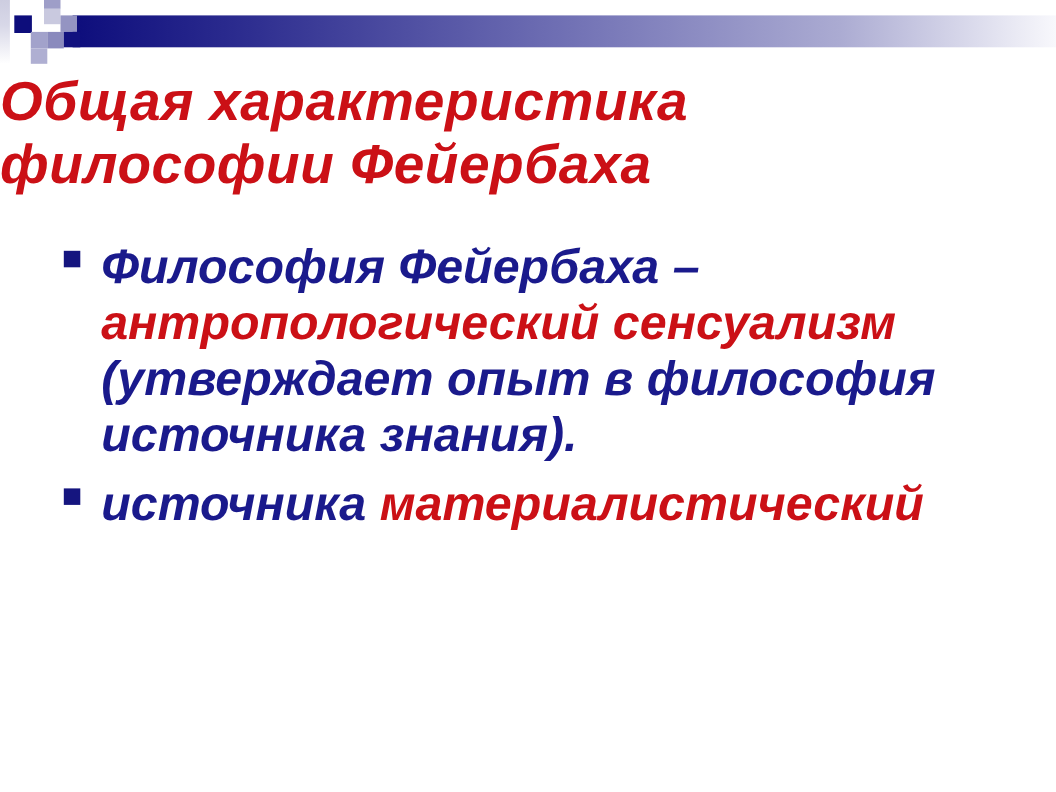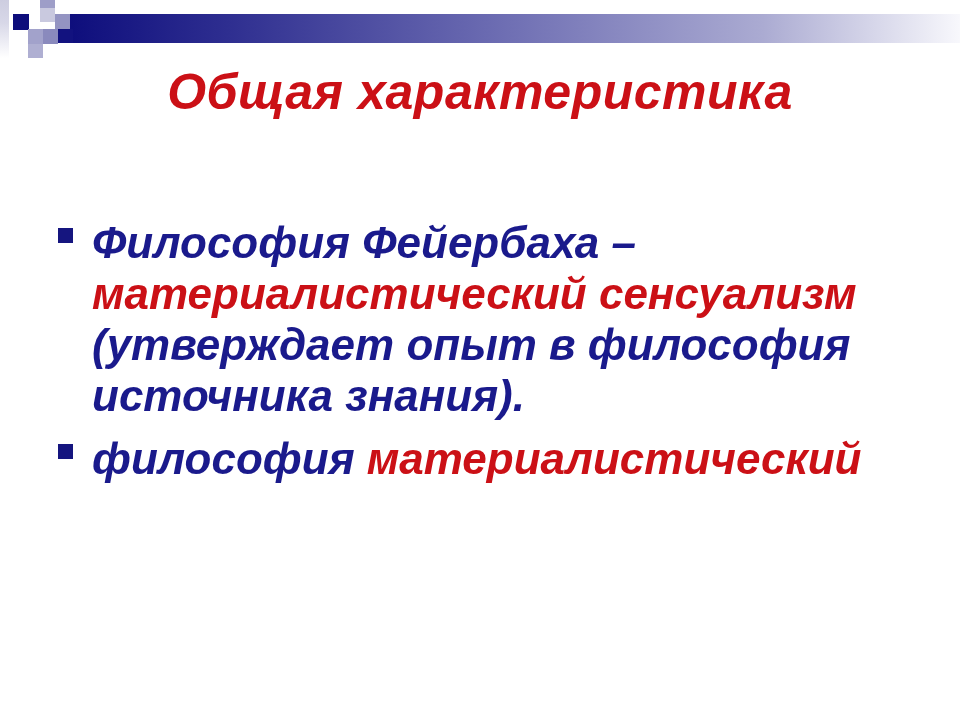--- a/index.html
+++ b/index.html
@@ -36,21 +36,21 @@
   .sq4 { left: 55px; top: 14px; width: 15px; height: 15px; background: #9494c2; }
   .sq5 { left: 28px; top: 29px; width: 15px; height: 15px; background: #a2a2cb; }
   .sq6 { left: 43px; top: 29px; width: 15px; height: 15px; background: #8a8abd; }
   .sq7 { left: 58px; top: 29px; width: 15px; height: 14px; background: #12127f; }
   .sq8 { left: 28px; top: 44px; width: 15px; height: 14px; background: #afafd2; }
 
   
   .title {
     position: absolute; left: 0; top: 64px;
     width: 960px;
-    text-align: center;
+    text-align: left;
     font-weight: bold; font-style: italic;
     font-size: 50px; line-height: 57px;
     color: var(--title-red);
     letter-spacing: 0.5px;
   }
 
   
   .content {
     position: absolute; left: 58px; top: 217px;
     width: 880px;
@@ -88,33 +88,34 @@
     <div class="deco-sq sq3"></div>
     <div class="deco-sq sq4"></div>
     <div class="deco-sq sq5"></div>
     <div class="deco-sq sq6"></div>
     <div class="deco-sq sq7"></div>
     <div class="deco-sq sq8"></div>
   </div>
 
   <div class="title">
     <div>Общая характеристика</div>
+    <div>философии Фейербаха</div>
   </div>
 
   <div class="content">
       <div class="bullet">
         <span class="marker"></span>
         <div class="btext">
           <div class="bline"><span class="seg-navy">Философия Фейербаха –</span></div>
-          <div class="bline"><span class="seg-red">материалистический сенсуализм</span></div>
+          <div class="bline"><span class="seg-red">антропологический сенсуализм</span></div>
           <div class="bline"><span class="seg-navy">(утверждает опыт в философия</span></div>
           <div class="bline"><span class="seg-navy">источника знания).</span></div>
         </div>
       </div>
       <div class="bullet">
         <span class="marker"></span>
         <div class="btext">
-          <div class="bline"><span class="seg-navy">философия </span><span class="seg-red">материалистический</span></div>
+          <div class="bline"><span class="seg-navy">источника </span><span class="seg-red">материалистический</span></div>
         </div>
       </div>
     </div>
 
 </div>
 
 </body></html>

